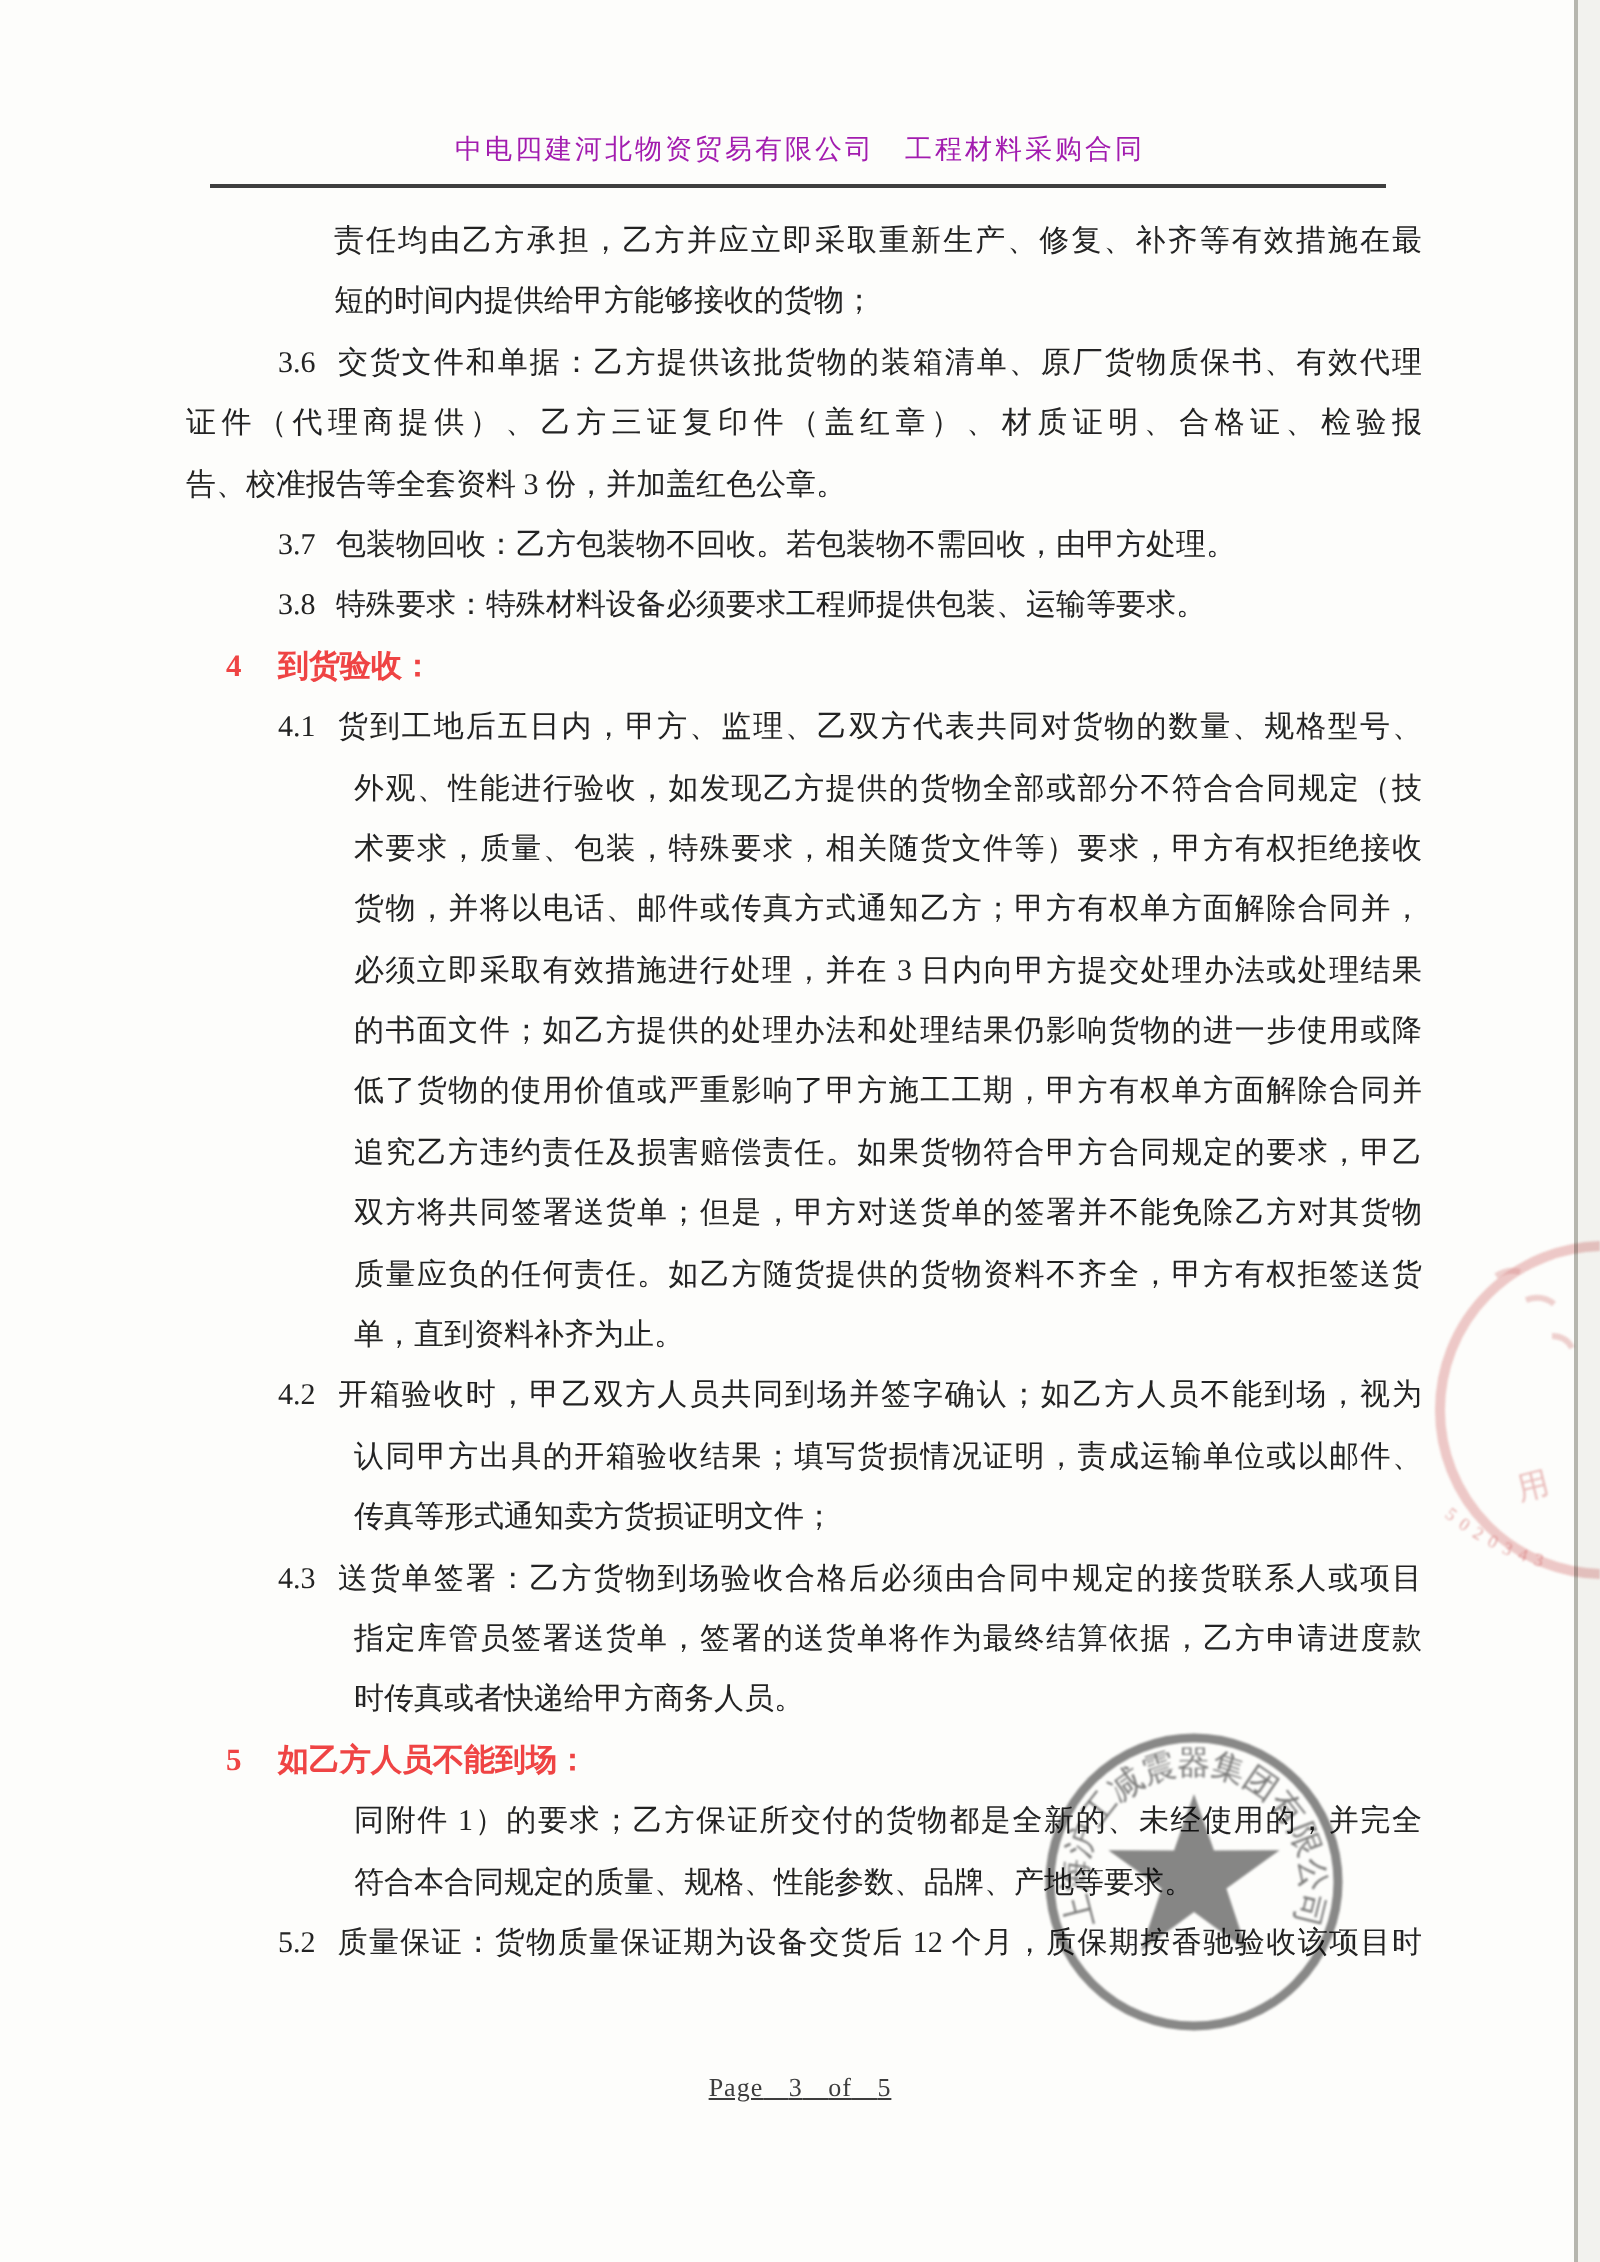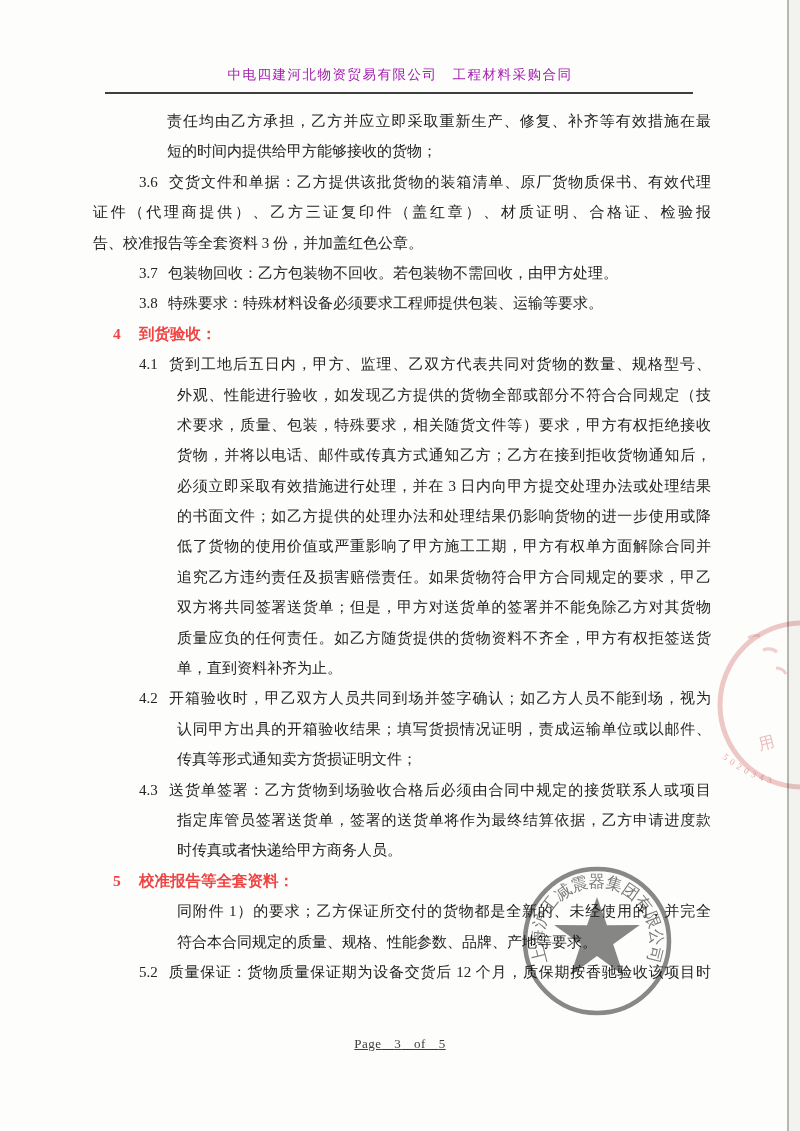--- a/index.html
+++ b/index.html
@@ -59,35 +59,35 @@
       <div class="line k-p end"><span>短的时间内提供给甲方能够接收的货物；</span></div>
       <div class="line k-i"><span class="num">3.6</span><span>交货文件和单据：乙方提供该批货物的装箱清单、原厂货物质保书、有效代理</span></div>
       <div class="line k-c2"><span>证件（代理商提供）、乙方三证复印件（盖红章）、材质证明、合格证、检验报</span></div>
       <div class="line k-c2 end"><span>告、校准报告等全套资料 3 份，并加盖红色公章。</span></div>
       <div class="line k-i end"><span class="num">3.7</span><span>包装物回收：乙方包装物不回收。若包装物不需回收，由甲方处理。</span></div>
       <div class="line k-i end"><span class="num">3.8</span><span>特殊要求：特殊材料设备必须要求工程师提供包装、运输等要求。</span></div>
       <div class="line k-s end"><span class="num">4</span><span>到货验收：</span></div>
       <div class="line k-i"><span class="num">4.1</span><span>货到工地后五日内，甲方、监理、乙双方代表共同对货物的数量、规格型号、</span></div>
       <div class="line k-c"><span>外观、性能进行验收，如发现乙方提供的货物全部或部分不符合合同规定（技</span></div>
       <div class="line k-c"><span>术要求，质量、包装，特殊要求，相关随货文件等）要求，甲方有权拒绝接收</span></div>
-      <div class="line k-c"><span>货物，并将以电话、邮件或传真方式通知乙方；乙方在接到拒收货物通知后，</span></div>
+      <div class="line k-c"><span>货物，并将以电话、邮件或传真方式通知乙方；甲方有权单方面解除合同并，</span></div>
       <div class="line k-c"><span>必须立即采取有效措施进行处理，并在 3 日内向甲方提交处理办法或处理结果</span></div>
       <div class="line k-c"><span>的书面文件；如乙方提供的处理办法和处理结果仍影响货物的进一步使用或降</span></div>
       <div class="line k-c"><span>低了货物的使用价值或严重影响了甲方施工工期，甲方有权单方面解除合同并</span></div>
       <div class="line k-c"><span>追究乙方违约责任及损害赔偿责任。如果货物符合甲方合同规定的要求，甲乙</span></div>
       <div class="line k-c"><span>双方将共同签署送货单；但是，甲方对送货单的签署并不能免除乙方对其货物</span></div>
       <div class="line k-c"><span>质量应负的任何责任。如乙方随货提供的货物资料不齐全，甲方有权拒签送货</span></div>
       <div class="line k-c end"><span>单，直到资料补齐为止。</span></div>
       <div class="line k-i"><span class="num">4.2</span><span>开箱验收时，甲乙双方人员共同到场并签字确认；如乙方人员不能到场，视为</span></div>
       <div class="line k-c"><span>认同甲方出具的开箱验收结果；填写货损情况证明，责成运输单位或以邮件、</span></div>
       <div class="line k-c end"><span>传真等形式通知卖方货损证明文件；</span></div>
       <div class="line k-i"><span class="num">4.3</span><span>送货单签署：乙方货物到场验收合格后必须由合同中规定的接货联系人或项目</span></div>
       <div class="line k-c"><span>指定库管员签署送货单，签署的送货单将作为最终结算依据，乙方申请进度款</span></div>
       <div class="line k-c end"><span>时传真或者快递给甲方商务人员。</span></div>
-      <div class="line k-s end"><span class="num">5</span><span>校准报告等全套资料：</span></div>
+      <div class="line k-s end"><span class="num">5</span><span>如乙方人员不能到场：</span></div>
       <div class="line k-c"><span>同附件 1）的要求；乙方保证所交付的货物都是全新的、未经使用的，并完全</span></div>
       <div class="line k-c end"><span>符合本合同规定的质量、规格、性能参数、品牌、产地等要求。</span></div>
       <div class="line k-i"><span class="num">5.2</span><span>质量保证：货物质量保证期为设备交货后 12 个月，质保期按香驰验收该项目时</span></div>
     </div>
 
   <svg class="company-seal" viewBox="0 0 158 164" xmlns="http://www.w3.org/2000/svg">
     <circle cx="77" cy="81" r="72" fill="none" stroke="#4a4a4a" stroke-width="4.5" opacity="0.8"></circle>
     <polygon points="77,37 87,65.2 119.8,65.1 93.2,84.3 103.5,115.4 77,96 50.5,115.4 60.8,84.3 34.2,65.1 67,65.2" fill="#545454" opacity="0.85"></polygon>
     <path id="seal-text-arc" d="M 28.1 103.8 A 54 54 0 1 1 125.9 103.8" fill="none"></path>
     <text font-size="16.5" fill="#4c4c4c" opacity="0.9" font-family="Liberation Serif, DejaVu Serif, serif">

